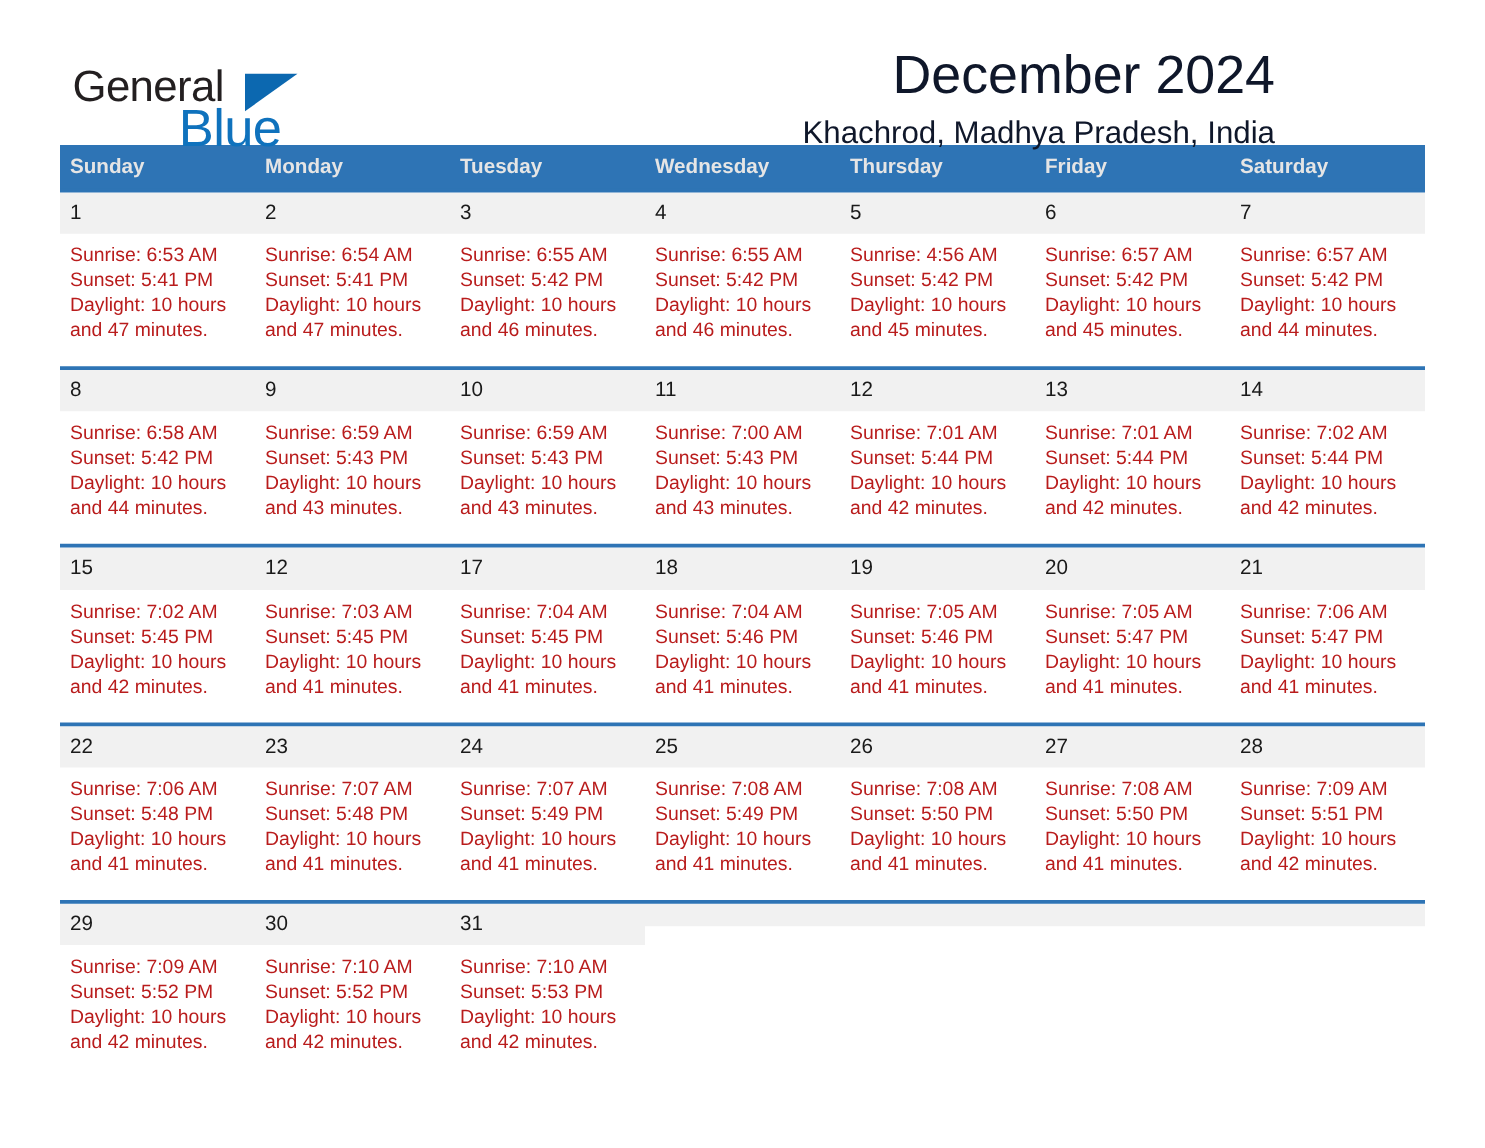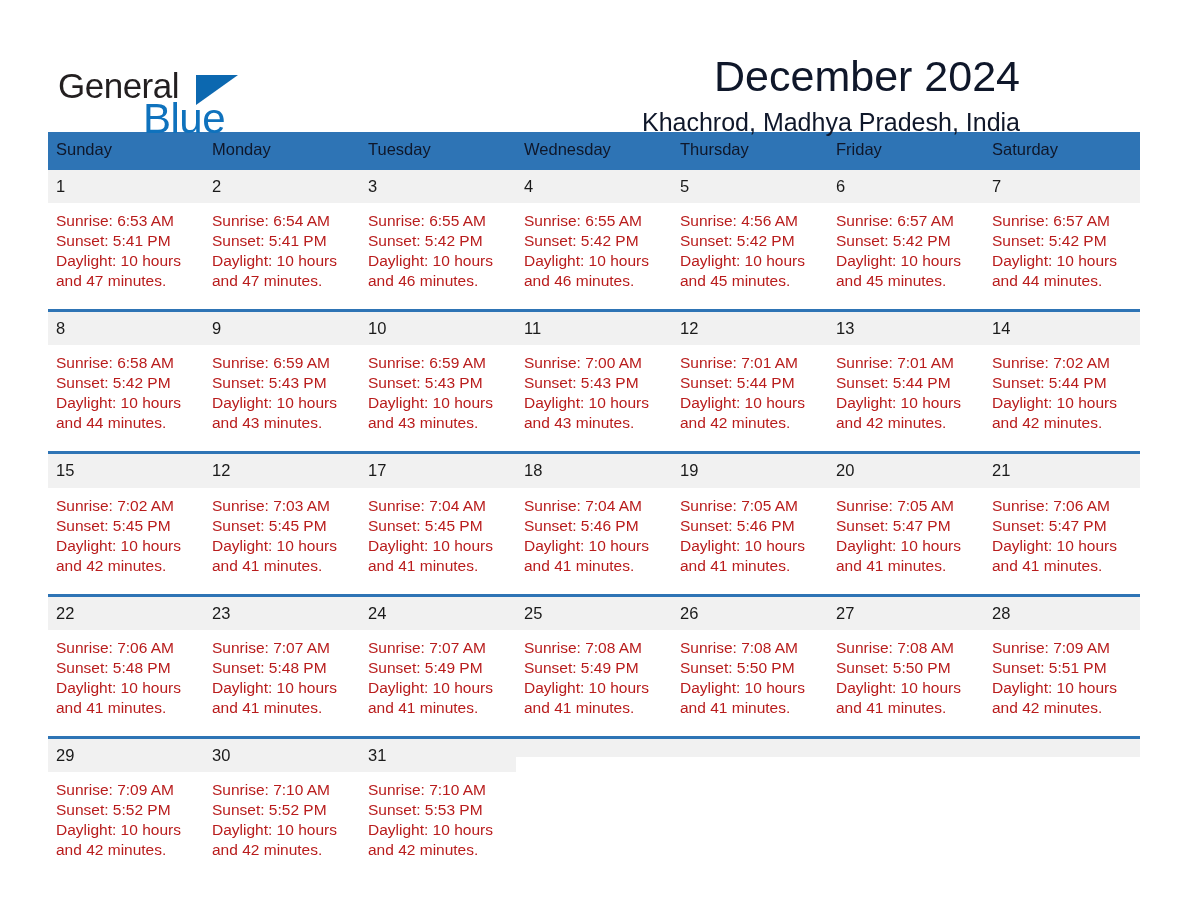--- a/index.html
+++ b/index.html
@@ -13,21 +13,21 @@
     height: 918px;
     font-family: "Liberation Sans", sans-serif;
     color: #1a1a1a;
     overflow: hidden;
   }
   .page {
     position: relative;
     width: 1072px;
     height: 918px;
     box-sizing: border-box;
-    padding: 16px 48px;
+    padding: 0 48px;
   }
 
   
   .masthead {
     display: flex;
     align-items: flex-start;
     justify-content: space-between;
     padding-top: 38px;
     height: 110px;
     box-sizing: border-box;
@@ -93,23 +93,23 @@
   .calendar {
     width: 1092px;
     border-collapse: collapse;
     table-layout: fixed;
     margin-top: 6px;
   }
   .calendar col { width: 156px; }
 
   thead th {
     background: #2e74b5;
-    color: #0f172a;
+    color: #e5e5e5;
     font-size: 16.5px;
-    font-weight: normal;
+    font-weight: bold;
     text-align: left;
     padding: 8px 0 9px 8px;
     line-height: 1.1;
   }
 
   .week-row > td {
     vertical-align: top;
     padding: 0;
     border-top: 3px solid #2e74b5;
   }

